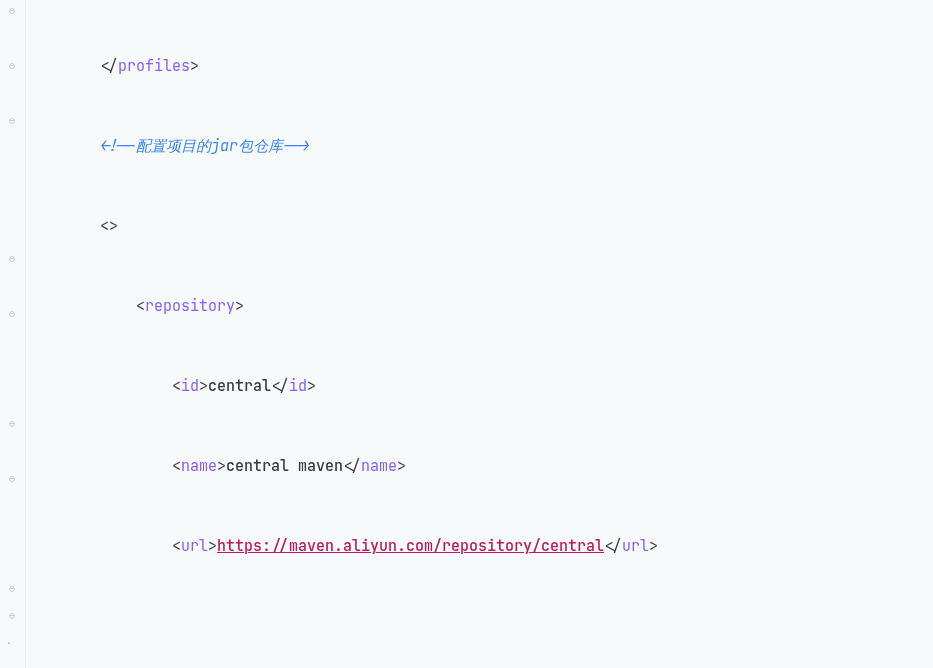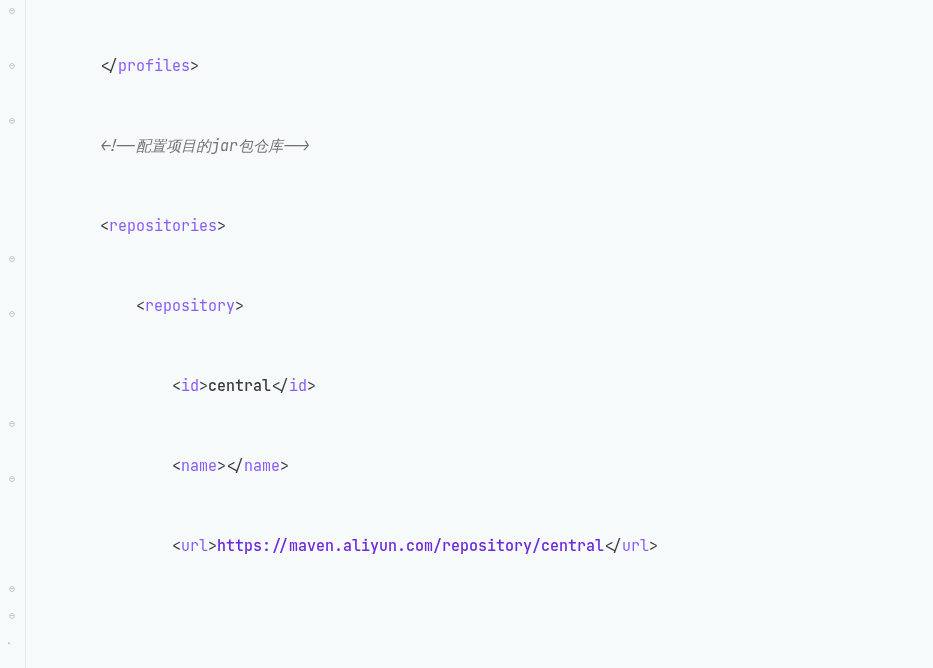--- a/index.html
+++ b/index.html
@@ -44,31 +44,32 @@
       display: flex;
       align-items: center;
     }
     .tag-bracket {
       color: #383a42;
     }
     .tag-name {
       color: #8b5cf6;
     }
     .comment {
-      color: #737373;
+      color: #3b82f6;
       font-style: italic;
     }
     .text-content {
       color: #383a42;
       font-weight: 500;
       text-align: center;
     }
     .url-link {
-      color: #6d28d9;
+      color: #be185d;
       font-weight: 500;
+      text-decoration: underline;
     }
   </style>
 </head>
 <body>
 
 <div class="editor">
   <div class="gutter">
     <span class="fold-marker" style="top: 2px">⊖</span>
     <span class="fold-marker" style="top: 57px">⊖</span>
     <span class="fold-marker" style="top: 112px">⊖</span>
@@ -76,24 +77,24 @@
     <span class="fold-marker" style="top: 305px">⊖</span>
     <span class="fold-marker" style="top: 415px">⊖</span>
     <span class="fold-marker" style="top: 470px">⊖</span>
     <span class="fold-marker" style="top: 580px">⊖</span>
     <span class="fold-marker" style="top: 607px">⊖</span>
     <span class="fold-marker" style="top: 636px; left: 7px; font-size: 8px">▸</span>
   </div>
   <div class="code-area">
     <div class="line"><span>        </span><span class="tag-bracket">&lt;/</span><span class="tag-name">profiles</span><span class="tag-bracket">&gt;</span></div>
     <div class="line"><span>        </span><span class="comment">&lt;!--配置项目的jar包仓库--&gt;</span></div>
-    <div class="line"><span>        </span><span class="tag-bracket">&lt;</span><span class="tag-name">repositories</span><span class="tag-bracket">&gt;</span></div>
+    <div class="line"><span>        </span><span class="tag-bracket">&lt;</span><span class="tag-bracket">&gt;</span></div>
     <div class="line"><span>            </span><span class="tag-bracket">&lt;</span><span class="tag-name">repository</span><span class="tag-bracket">&gt;</span></div>
     <div class="line"><span>                </span><span class="tag-bracket">&lt;</span><span class="tag-name">id</span><span class="tag-bracket">&gt;</span><span class="text-content">central</span><span class="tag-bracket">&lt;/</span><span class="tag-name">id</span><span class="tag-bracket">&gt;</span></div>
-    <div class="line"><span>                </span><span class="tag-bracket">&lt;</span><span class="tag-name">name</span><span class="tag-bracket">&gt;</span><span class="tag-bracket">&lt;/</span><span class="tag-name">name</span><span class="tag-bracket">&gt;</span></div>
+    <div class="line"><span>                </span><span class="tag-bracket">&lt;</span><span class="tag-name">name</span><span class="tag-bracket">&gt;</span><span class="text-content">central maven</span><span class="tag-bracket">&lt;/</span><span class="tag-name">name</span><span class="tag-bracket">&gt;</span></div>
     <div class="line"><span>                </span><span class="tag-bracket">&lt;</span><span class="tag-name">url</span><span class="tag-bracket">&gt;</span><span class="url-link">https://maven.aliyun.com/repository/central</span><span class="tag-bracket">&lt;/</span><span class="tag-name">url</span><span class="tag-bracket">&gt;</span></div>
     
     
     
     
     
     
     
     
     

